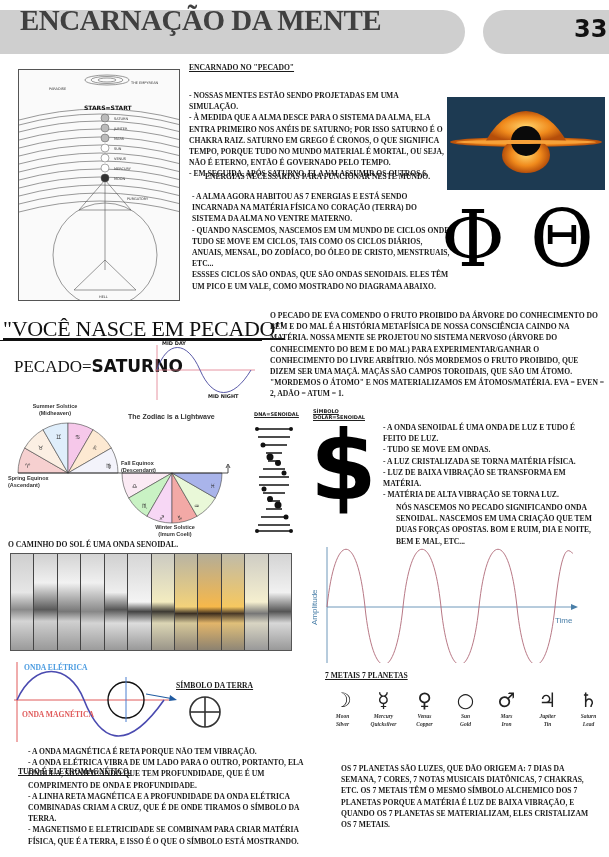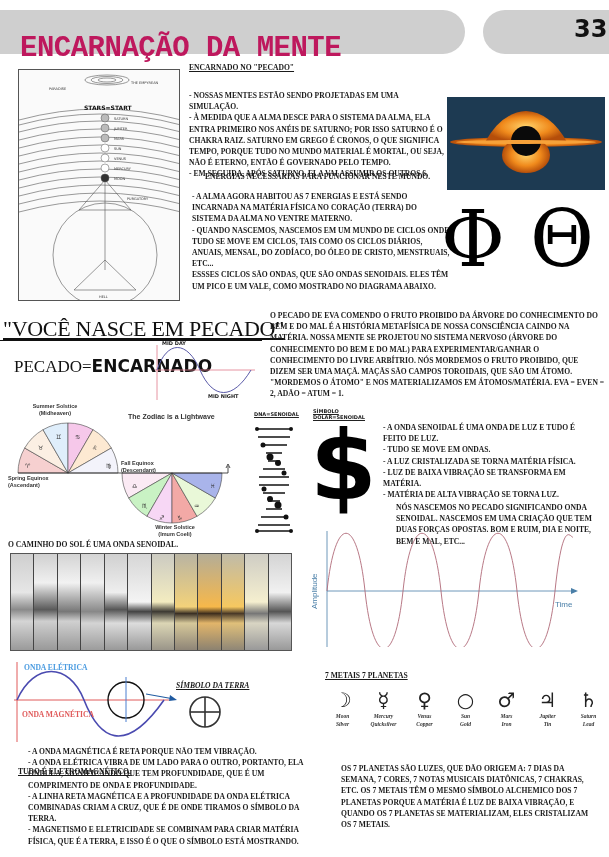--- a/index.html
+++ b/index.html
@@ -2,21 +2,21 @@
 <html><head>
 <meta charset="utf-8">
 <style>
   * { box-sizing: border-box; margin: 0; padding: 0; }
   html, body { width: 609px; height: 857px; background: #ffffff; overflow: hidden; }
   body { position: relative; font-family: "Liberation Serif", serif; color: #1a1a1a; }
   .abs { position: absolute; }
 
   
   .hdr-bar { left: 0; top: 10px; width: 465px; height: 44px; background: #cfcfcf; border-radius: 0 24px 24px 0; }
-  .hdr-title { left: 20px; top: 32px; font-family: Liberation Mono, monospace; font-weight: bold; font-size: 29px; letter-spacing: -0.5px; color: #be185d; }
+  .hdr-title { left: 20px; top: 4px; font-family: Liberation Serif, serif; font-weight: bold; font-size: 29px; letter-spacing: -0.5px; color: #404040; }
   .hdr-pill { left: 483px; top: 10px; width: 140px; height: 44px; background: #cfcfcf; border-radius: 22px 0 0 22px; }
   .hdr-num { left: 574px; top: 15px; font-family: "DejaVu Sans", sans-serif; font-weight: bold; font-size: 24px; color: #111; }
 
   .txt { font-family: "Liberation Serif", serif; font-weight: bold; font-size: 7.6px; line-height: 11.2px; color: #1a1a1a; text-transform: uppercase; white-space: pre-line; }
   .uline { text-decoration: underline; }
 
   
   .dante { left: 18px; top: 69px; width: 162px; height: 232px; border: 1px solid #555; background: #fafafa; overflow: hidden; }
 
   
@@ -121,21 +121,21 @@
     <ellipse cx="79" cy="45" rx="70" ry="2" fill="#f7a23a"></ellipse>
   </svg>
 </div>
 
 <div class="abs greek" style="left:441px;top:200px;">Φ</div>
 <div class="abs greek" style="left:530px;top:200px;">Θ</div>
 
 <div class="abs big-quote">"VOCÊ NASCE EM PECADO"</div>
 <div class="abs" style="left:0;top:340px;width:262px;height:1px;background:#111;"></div>
 <div class="abs pecado-eq">
-  <span class="a">PECADO=</span><span class="b">ENCARNADO</span>
+  <span class="a">PECADO=</span><span class="b">SATURNO</span>
 </div>
 <div class="abs" style="left:155px;top:345px;width:100px;height:55px;">
   <svg width="100" height="55" viewBox="0 0 100 55">
     <line x1="2" y1="0" x2="2" y2="55" stroke="#e07a8a" stroke-width="0.8"></line>
     <line x1="0" y1="25" x2="100" y2="25" stroke="#e07a8a" stroke-width="0.8"></line>
     <path d="M2 25 C12 -5 32 -5 45 25 S78 55 96 25" fill="none" stroke="#5a5aa8" stroke-width="1"></path>
   </svg>
 </div>
 <div class="abs tiny" style="left:162px;top:340px;">MID DAY</div>
 <div class="abs tiny" style="left:208px;top:393px;">MID NIGHT</div>
@@ -236,21 +236,21 @@
   <div class="p" style="background:linear-gradient(#d0d0d0 0%, #eee 40%, #555 58%, #dcdcdc 72%, #999 100%);"></div>
   <div class="p" style="background:linear-gradient(#d6d6d6 0%, #f4f4f4 50%, #444 60%, #ddd 72%, #999 100%);"></div>
   <div class="p" style="background:linear-gradient(#cccbc2 0%, #f3ecc0 50%, #3d3a33 60%, #dcd6b5 72%, #9a9589 100%);"></div>
   <div class="p" style="background:linear-gradient(#b9b4a2 0%, #f3d27a 55%, #3a3025 62%, #d6c89a 72%, #8e8577 100%);"></div>
   <div class="p" style="background:linear-gradient(#b4ad97 0%, #f7b84a 55%, #3f2f1e 62%, #e2b56a 72%, #8c8270 100%);"></div>
   <div class="p" style="background:linear-gradient(#c0bba8 0%, #f6c860 55%, #4a3a28 62%, #e0c07a 72%, #8f8676 100%);"></div>
   <div class="p" style="background:linear-gradient(#cfcdc4 0%, #f5efcf 50%, #777 62%, #d9d5c3 72%, #999 100%);"></div>
   <div class="p" style="background:linear-gradient(#d4d4d4 0%, #f1f1f1 40%, #555 60%, #d8d8d8 72%, #999 100%);"></div>
 </div>
 
-<div class="abs" style="left:305px;top:529px;width:300px;height:118px;text-decoration:underline;">
+<div class="abs" style="left:305px;top:545px;width:300px;height:118px;text-decoration:underline;">
   <svg width="300" height="118" viewBox="0 0 300 118">
     <line x1="22" y1="2" x2="22" y2="118" stroke="#4a7fa8" stroke-width="0.8"></line>
     <line x1="22" y1="62" x2="270" y2="62" stroke="#4a7fa8" stroke-width="0.8"></line>
     <path d="M266 59 L273 62 L266 65 Z" fill="#4a7fa8"></path>
     <path d="M22 62 C30 -15 52 -15 60 62 S90 139 98 62 S128 -15 136 62 S166 139 174 62 S204 -15 212 62 S242 139 250 62 S266 10 268 8" fill="none" stroke="#b06a78" stroke-width="0.9"></path>
     <text x="12" y="80" transform="rotate(-90 12 80)" font-family="Liberation Sans, sans-serif" font-size="8" fill="#4a7fa8">Amplitude</text>
     <text x="250" y="78" font-family="Liberation Sans, sans-serif" font-size="8" fill="#4a7fa8">Time</text>
   </svg>
 </div>
 
@@ -264,21 +264,21 @@
   </svg>
 </div>
 <div class="abs txt" style="left:24px;top:662px;color:#4a9be0;">ONDA ELÉTRICA</div>
 <div class="abs txt" style="left:22px;top:709px;color:#e05a5a;">ONDA MAGNÉTICA</div>
 <div class="abs" style="left:146px;top:688px;width:32px;height:10px;">
   <svg width="32" height="10" viewBox="0 0 32 10">
       <line x1="0" y1="2" x2="28" y2="7" stroke="#1f5aa0" stroke-width="1.2"></line>
       <path d="M24 3 L31 8 L23 9 Z" fill="#1f5aa0"></path>
     </svg>
 </div>
-<div class="abs txt uline" style="left:176px;top:680px;font-style:italic;">SÍMBOLO DA TERRA</div>
+<div class="abs txt uline" style="left:176px;top:680px;">SÍMBOLO DA TERRA</div>
 <div class="abs" style="left:188px;top:695px;width:34px;height:34px;">
   <svg width="34" height="34" viewBox="0 0 34 34">
       <circle cx="17" cy="17" r="15" fill="none" stroke="#333" stroke-width="1.6"></circle>
       <line x1="17" y1="2" x2="17" y2="32" stroke="#333" stroke-width="1.6"></line>
       <line x1="2" y1="17" x2="32" y2="17" stroke="#333" stroke-width="1.6"></line>
     </svg>
 </div>
 <div class="abs txt uline" style="left:18px;top:734px;margin-top:32px;">TUDO É ELETROMAGNÉTICO.</div>
 <div class="abs txt" style="left:28px;top:746px;width:285px;">- A ONDA MAGNÉTICA É RETA PORQUE NÃO TEM VIBRAÇÃO.
 - A ONDA ELÉTRICA VIBRA DE UM LADO PARA O OUTRO, PORTANTO, ELA ONDULA, SIGNIFICANDO QUE TEM PROFUNDIDADE, QUE É UM COMPRIMENTO DE ONDA E PROFUNDIDADE.

